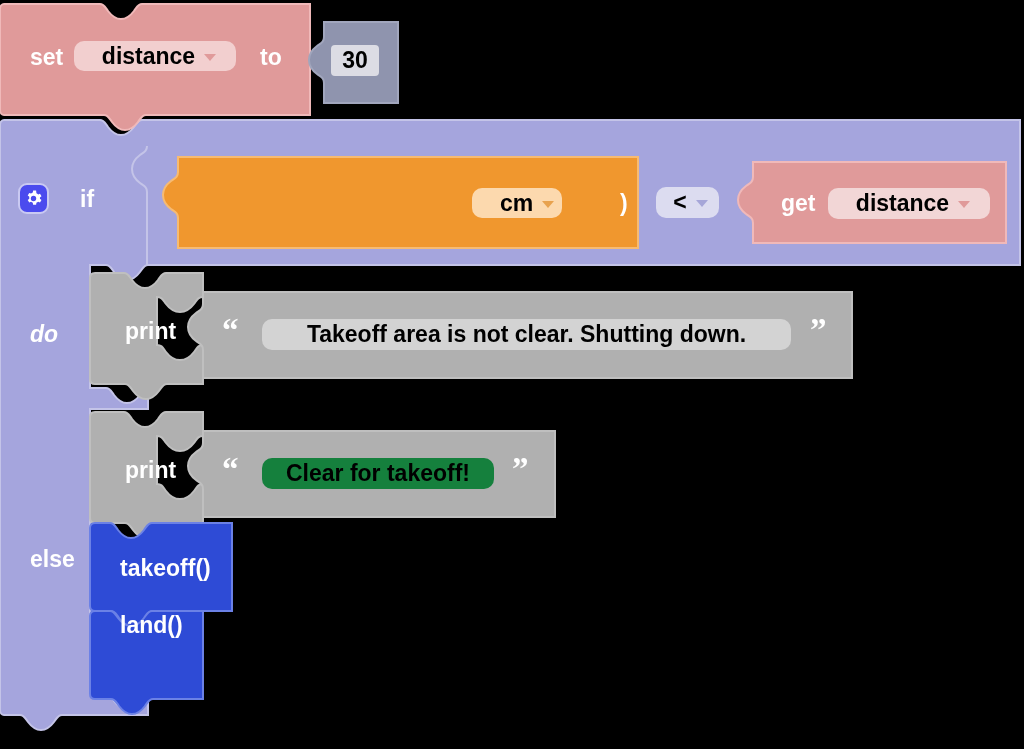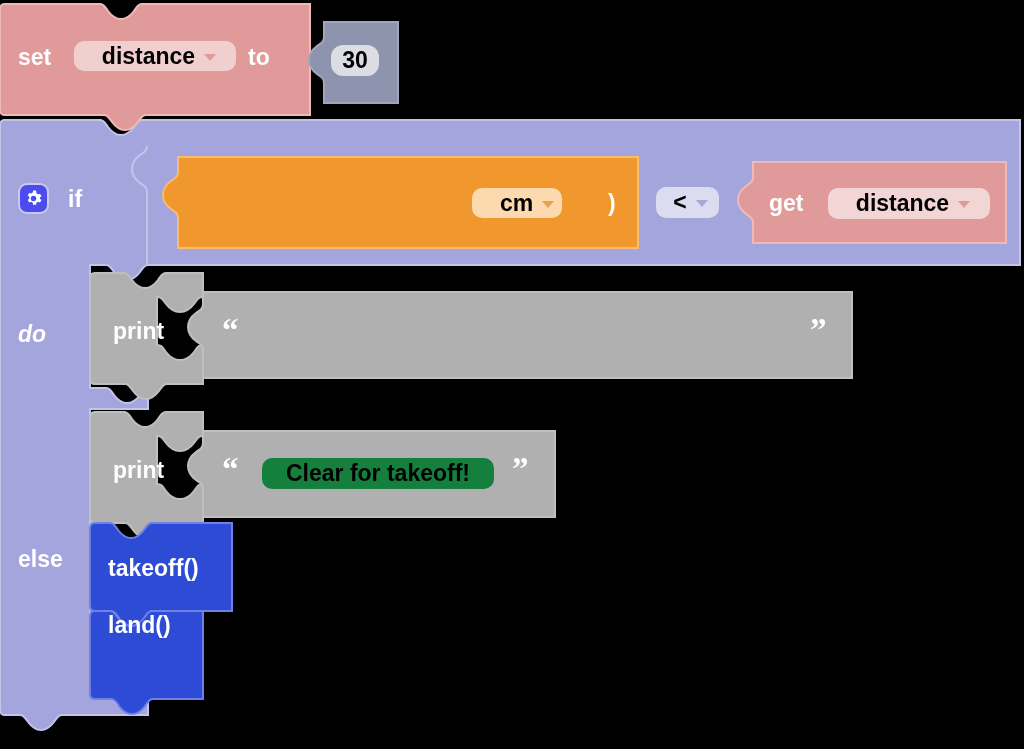--- a/index.html
+++ b/index.html
@@ -33,20 +33,21 @@
     overflow: visible;
   }
 
   .lbl {
     position: absolute;
     color: #ffffff;
     font-weight: bold;
     font-family: "Liberation Sans", sans-serif;
     white-space: nowrap;
     user-select: none;
+    margin-left: 12px;
   }
 
   .field {
     position: absolute;
     display: flex;
     align-items: center;
     justify-content: center;
     border-radius: 10px;
     font-weight: bold;
     font-family: "Liberation Sans", sans-serif;
@@ -69,21 +70,21 @@
   
   #set-block-label      { left: 18px;  top: 44px;  font-size: 23px; }
   #set-to-label         { left: 248px; top: 44px;  font-size: 23px; }
   #set-var-field {
     left: 74px; top: 41px; width: 162px; height: 30px;
     background: #f2cfcf; font-size: 23px; padding-left: 8px;
   }
   #set-var-field .caret { border-top: 7px solid #e09a9a; }
   #num-field {
     left: 331px; top: 45px; width: 48px; height: 31px;
-    background: #dcdce4; font-size: 23px; border-radius: 12px;
+    background: #dcdce4; font-size: 23px; border-radius: 4px;
   }
 
   
   #gear-btn {
     position: absolute;
     left: 18px; top: 183px;
     width: 31px; height: 31px;
     border-radius: 9px;
     background: #4b4bee;
     border: 2px solid #c9c9f2;
@@ -334,20 +335,23 @@
 
   <span class="lbl" id="get-label">get</span>
 
   <div class="field" id="getvar-field">
     <span>distance</span>
     <span class="caret"></span>
   </div>
 
   <span class="lbl" id="print-label-1">print</span>
   <span class="quote" id="quote-open-1">“</span>
+  <div class="field" id="text-field-1">
+    <span>Takeoff area is not clear. Shutting down.</span>
+  </div>
   <span class="quote" id="quote-close-1">”</span>
 
   <span class="lbl" id="print-label-2">print</span>
   <span class="quote" id="quote-open-2">“</span>
   <div class="field" id="text-field-2">
     <span>Clear for takeoff!</span>
   </div>
   <span class="quote" id="quote-close-2">”</span>
 
   <span class="lbl" id="takeoff-label">takeoff()</span>

